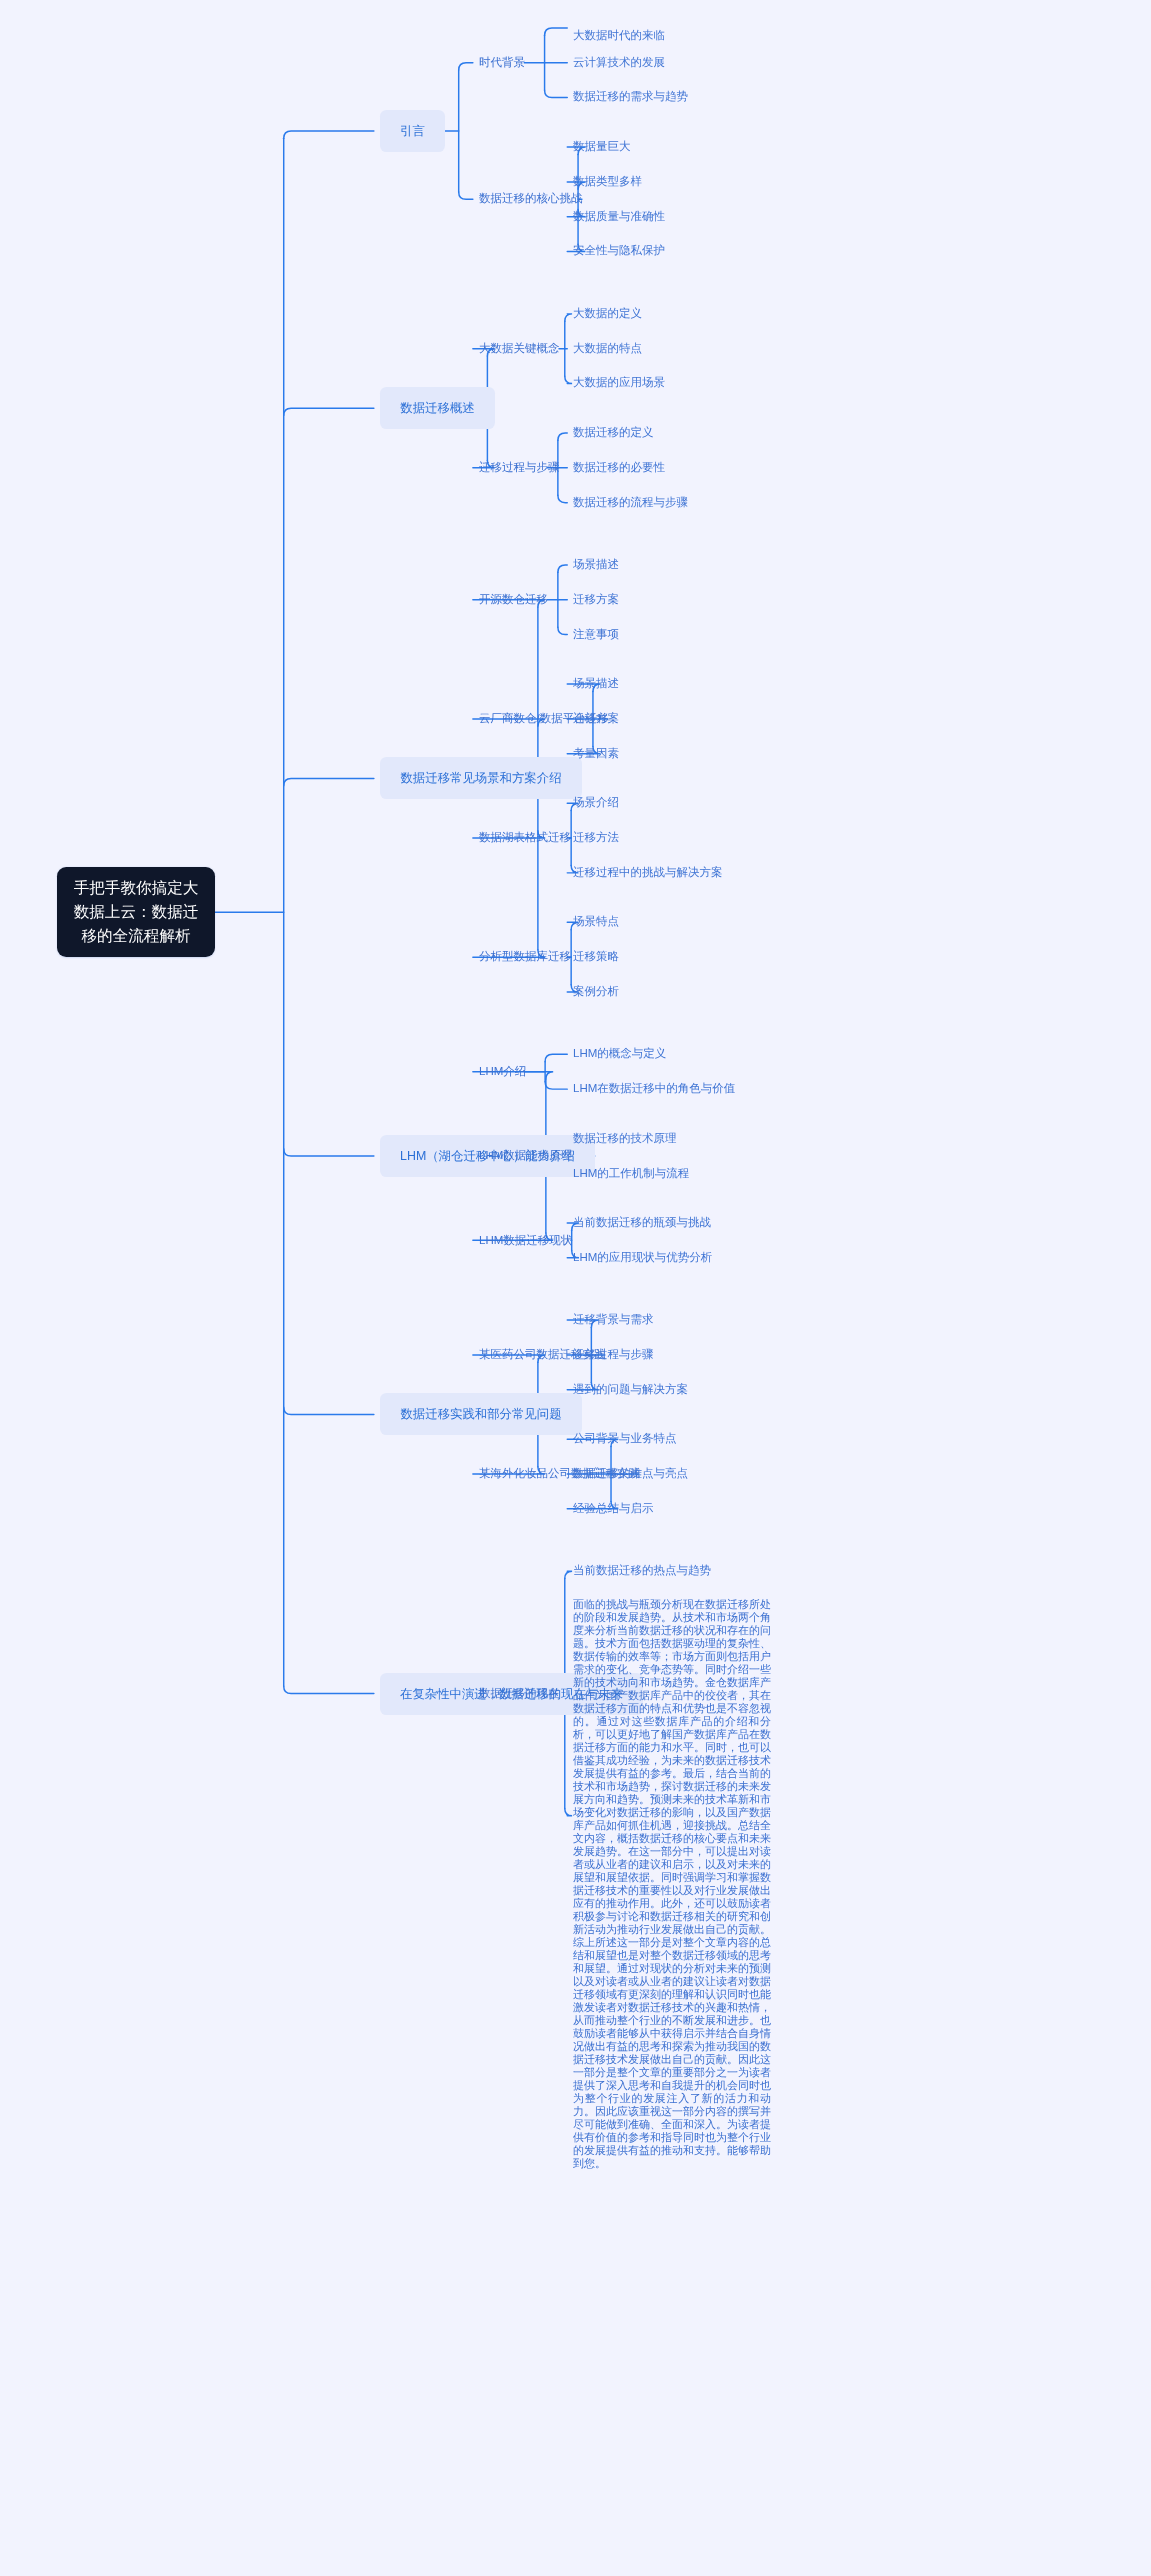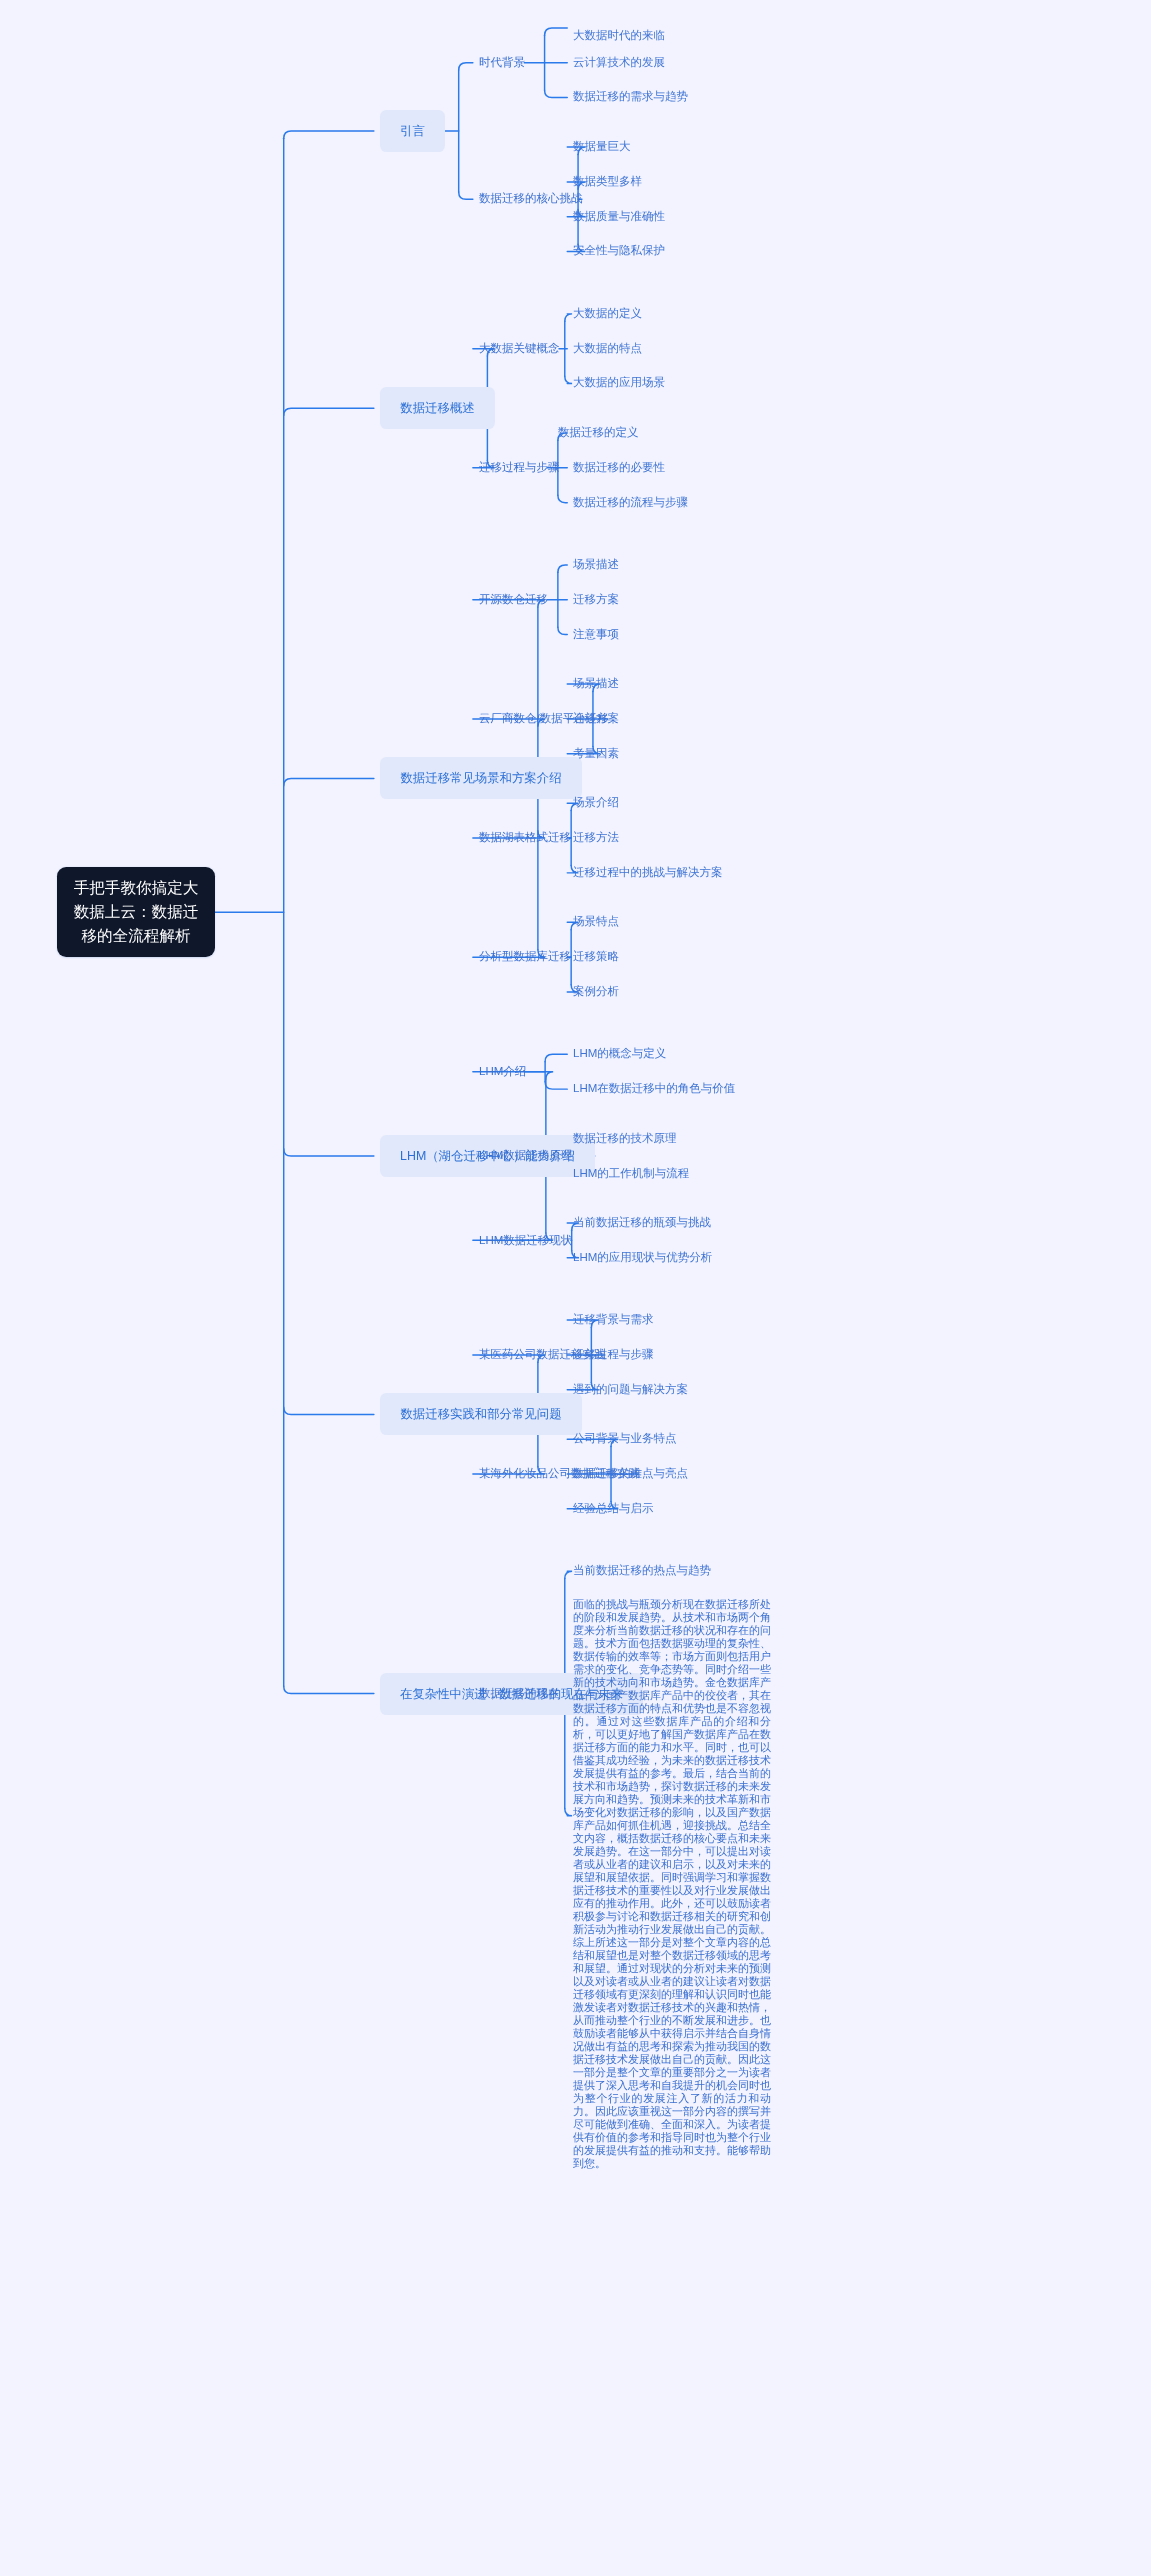--- a/index.html
+++ b/index.html
@@ -174,21 +174,21 @@
     <div class="node lvl3" style="left: 573px; top: 139px;">数据量巨大</div>
     <div class="node lvl3" style="left: 573px; top: 174px;">数据类型多样</div>
     <div class="node lvl3" style="left: 573px; top: 209px;">数据质量与准确性</div>
     <div class="node lvl3" style="left: 573px; top: 243px;">安全性与隐私保护</div>
     <div class="node lvl1" style="left: 380px; top: 387px; height: 42px; width: 115px;">数据迁移概述</div>
     <div class="node lvl2" style="left: 479px; top: 341px;">大数据关键概念</div>
     <div class="node lvl3" style="left: 573px; top: 306px;">大数据的定义</div>
     <div class="node lvl3" style="left: 573px; top: 341px;">大数据的特点</div>
     <div class="node lvl3" style="left: 573px; top: 375px;">大数据的应用场景</div>
     <div class="node lvl2" style="left: 479px; top: 460px;">迁移过程与步骤</div>
-    <div class="node lvl3" style="left: 558px; top: 425px;">数据迁移的定义</div>
+    <div class="node lvl3" style="left: 573px; top: 425px;">数据迁移的定义</div>
     <div class="node lvl3" style="left: 573px; top: 460px;">数据迁移的必要性</div>
     <div class="node lvl3" style="left: 573px; top: 495px;">数据迁移的流程与步骤</div>
     <div class="node lvl1" style="left: 380px; top: 757px; height: 42px; width: 202px;">数据迁移常见场景和方案介绍</div>
     <div class="node lvl2" style="left: 479px; top: 592px;">开源数仓迁移</div>
     <div class="node lvl3" style="left: 573px; top: 557px;">场景描述</div>
     <div class="node lvl3" style="left: 573px; top: 592px;">迁移方案</div>
     <div class="node lvl3" style="left: 573px; top: 627px;">注意事项</div>
     <div class="node lvl2" style="left: 479px; top: 711px;">云厂商数仓/数据平台迁移</div>
     <div class="node lvl3" style="left: 573px; top: 676px;">场景描述</div>
     <div class="node lvl3" style="left: 573px; top: 711px;">迁移方案</div>

